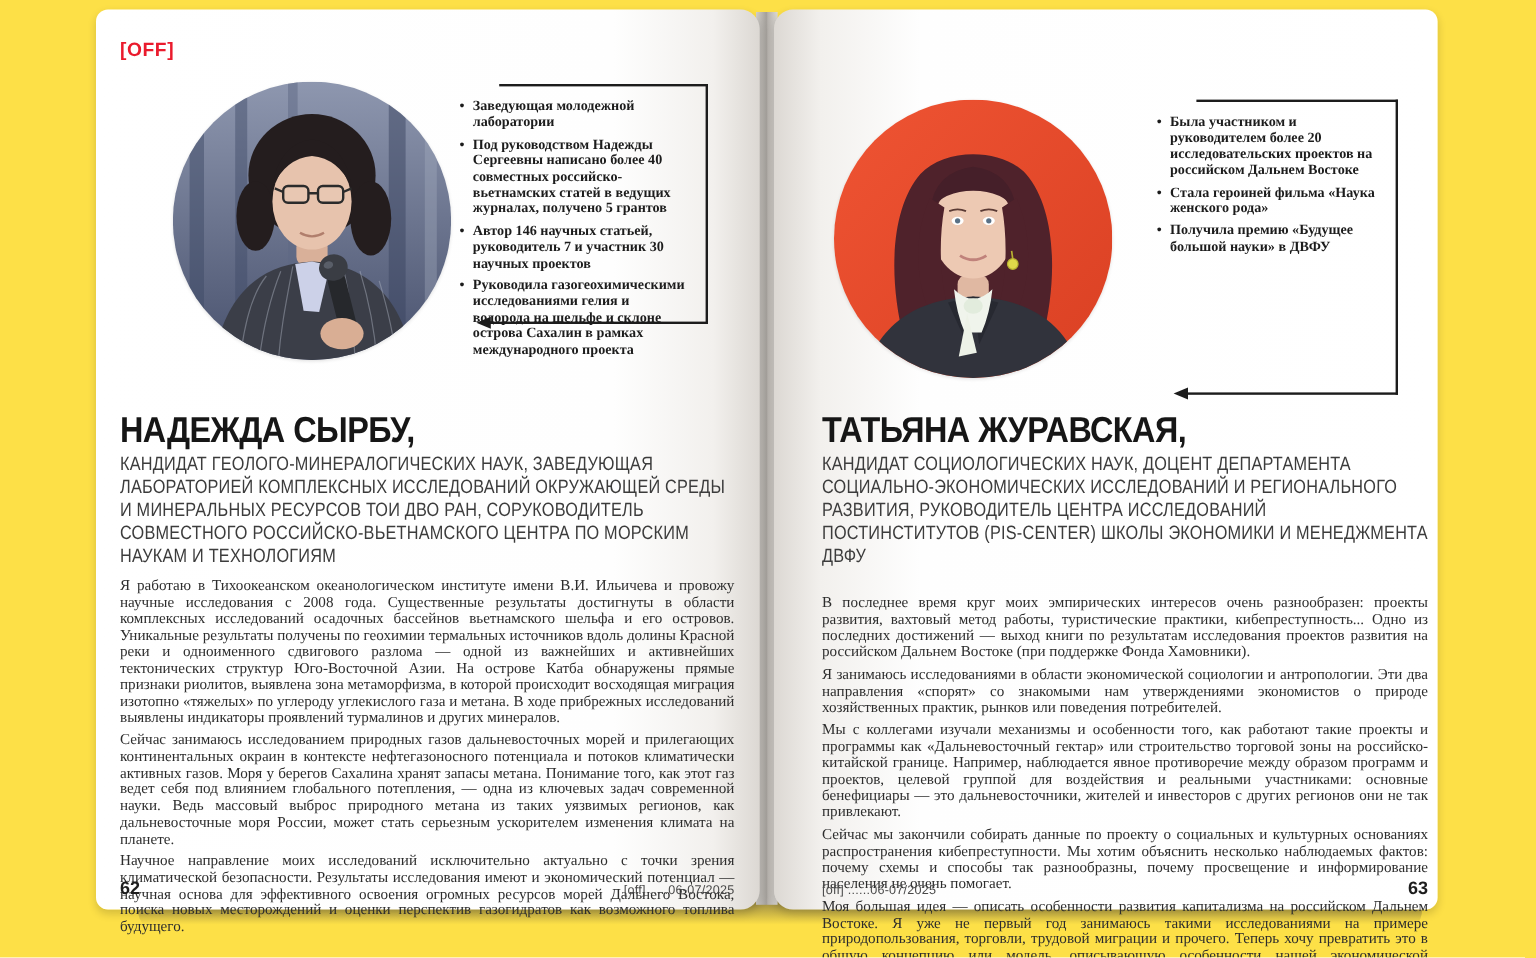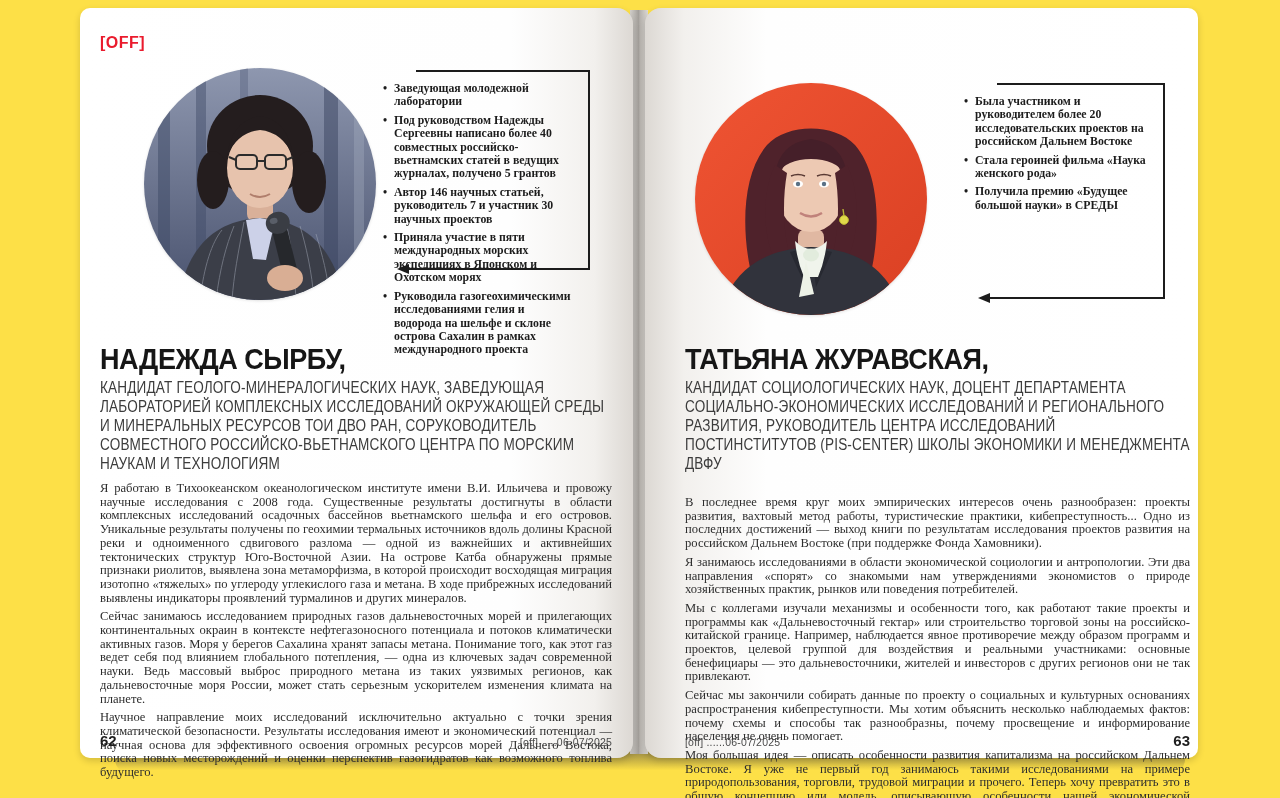--- a/index.html
+++ b/index.html
@@ -36,21 +36,21 @@
   .photo {
     position:absolute; width:232px; height:232px; border-radius:50%;
     overflow:hidden; box-shadow:0 1px 3px rgba(0,0,0,0.12);
   }
   .photo svg { display:block; width:232px; height:232px; }
   .photo-l { left:64px; top:60px; }
   .photo-r { left:50px; top:75px; }
 
   .factbox { position:absolute; }
   .factbox-l { left:296px; top:62px; width:214px; height:200px; }
-  .factbox-r { left:312px; top:75px; width:208px; height:216px; }
+  .factbox-r { left:312px; top:75px; width:208px; height:246px; }
   .fb-top   { position:absolute; top:0; left:40px; right:0; height:2px; background:#1c1c1c; }
   .fb-right { position:absolute; top:0; right:0; bottom:0; width:2px; background:#1c1c1c; }
   .fb-bottom{ position:absolute; bottom:0; left:32px; right:0; height:2px; background:#1c1c1c; }
   .fb-arrow {
     position:absolute; left:21px; bottom:-4px; width:0; height:0;
     border-top:5px solid transparent; border-bottom:5px solid transparent;
     border-right:12px solid #1c1c1c;
   }
   .fact-list {
     margin:0; padding:12px 16px 6px 7px; list-style:none;
@@ -153,21 +153,20 @@
 
     <div class="factbox factbox-l">
       <div class="fb-top"></div>
       <div class="fb-right"></div>
       <div class="fb-bottom"></div>
       <div class="fb-arrow"></div>
       <ul class="fact-list">
         <li>Заведующая молодежной лаборатории</li>
         <li>Под руководством Надежды Сергеевны написано более 40 совместных российско-вьетнамских статей в ведущих журналах, получено 5 грантов</li>
         <li>Автор 146 научных статьей, руководитель 7 и участник 30 научных проектов</li>
-        <li>Приняла участие в пяти международных морских экспедициях в Японском и Охотском морях</li>
         <li>Руководила газогеохимическими исследованиями гелия и водорода на шельфе и склоне острова Сахалин в рамках международного проекта</li>
       </ul>
     </div>
 
     <div class="col col-l">
       <h1 class="headline">НАДЕЖДА СЫРБУ,</h1>
       <div class="subtitle">КАНДИДАТ ГЕОЛОГО-МИНЕРАЛОГИЧЕСКИХ НАУК, ЗАВЕДУЮЩАЯ ЛАБОРАТОРИЕЙ КОМПЛЕКСНЫХ ИССЛЕДОВАНИЙ ОКРУЖАЮЩЕЙ СРЕДЫ И МИНЕРАЛЬНЫХ РЕСУРСОВ ТОИ ДВО РАН, СОРУКОВОДИТЕЛЬ СОВМЕСТНОГО РОССИЙСКО-ВЬЕТНАМСКОГО ЦЕНТРА ПО МОРСКИМ НАУКАМ И ТЕХНОЛОГИЯМ</div>
       <div class="body">
         <p>Я работаю в Тихоокеанском океанологическом институте имени В.И. Ильичева и провожу научные исследования с 2008 года. Существенные результаты достигнуты в области комплексных исследований осадочных бассейнов вьетнамского шельфа и его островов. Уникальные результаты получены по геохимии термальных источников вдоль долины Красной реки и одноименного сдвигового разлома — одной из важнейших и активнейших тектонических структур Юго-Восточной Азии. На острове Катба обнаружены прямые признаки риолитов, выявлена зона метаморфизма, в которой происходит восходящая миграция изотопно «тяжелых» по углероду углекислого газа и метана. В ходе прибрежных исследований выявлены индикаторы проявлений турмалинов и других минералов.</p>
         <p>Сейчас занимаюсь исследованием природных газов дальневосточных морей и прилегающих континентальных окраин в контексте нефтегазоносного потенциала и потоков климатически активных газов. Моря у берегов Сахалина хранят запасы метана. Понимание того, как этот газ ведет себя под влиянием глобального потепления, — одна из ключевых задач современной науки. Ведь массовый выброс природного метана из таких уязвимых регионов, как дальневосточные моря России, может стать серьезным ускорителем изменения климата на планете.</p>
@@ -225,21 +224,21 @@
     </div>
 
     <div class="factbox factbox-r">
       <div class="fb-top"></div>
       <div class="fb-right"></div>
       <div class="fb-bottom"></div>
       <div class="fb-arrow"></div>
       <ul class="fact-list">
         <li>Была участником и руководителем более 20 исследовательских проектов на российском Дальнем Востоке</li>
         <li>Стала героиней фильма «Наука женского рода»</li>
-        <li>Получила премию «Будущее большой науки» в СРЕДЫ</li>
+        <li>Получила премию «Будущее большой науки» в ДВФУ</li>
       </ul>
     </div>
 
     <div class="col col-r">
       <h1 class="headline">ТАТЬЯНА ЖУРАВСКАЯ,</h1>
       <div class="subtitle">КАНДИДАТ СОЦИОЛОГИЧЕСКИХ НАУК, ДОЦЕНТ ДЕПАРТАМЕНТА СОЦИАЛЬНО-ЭКОНОМИЧЕСКИХ ИССЛЕДОВАНИЙ И РЕГИОНАЛЬНОГО РАЗВИТИЯ, РУКОВОДИТЕЛЬ ЦЕНТРА ИССЛЕДОВАНИЙ ПОСТИНСТИТУТОВ (PIS-CENTER) ШКОЛЫ ЭКОНОМИКИ И МЕНЕДЖМЕНТА ДВФУ</div>
       <div class="body">
         <p>В последнее время круг моих эмпирических интересов очень разнообразен: проекты развития, вахтовый метод работы, туристические практики, кибепреступность... Одно из последних достижений — выход книги по результатам исследования проектов развития на российском Дальнем Востоке (при поддержке Фонда Хамовники).</p>
         <p>Я занимаюсь исследованиями в области экономической социологии и антропологии. Эти два направления «спорят» со знакомыми нам утверждениями экономистов о природе хозяйственных практик, рынков или поведения потребителей.</p>
         <p>Мы с коллегами изучали механизмы и особенности того, как работают такие проекты и программы как «Дальневосточный гектар» или строительство торговой зоны на российско-китайской границе. Например, наблюдается явное противоречие между образом программ и проектов, целевой группой для воздействия и реальными участниками: основные бенефициары — это дальневосточники, жителей и инвесторов с других регионов они не так привлекают.</p>

